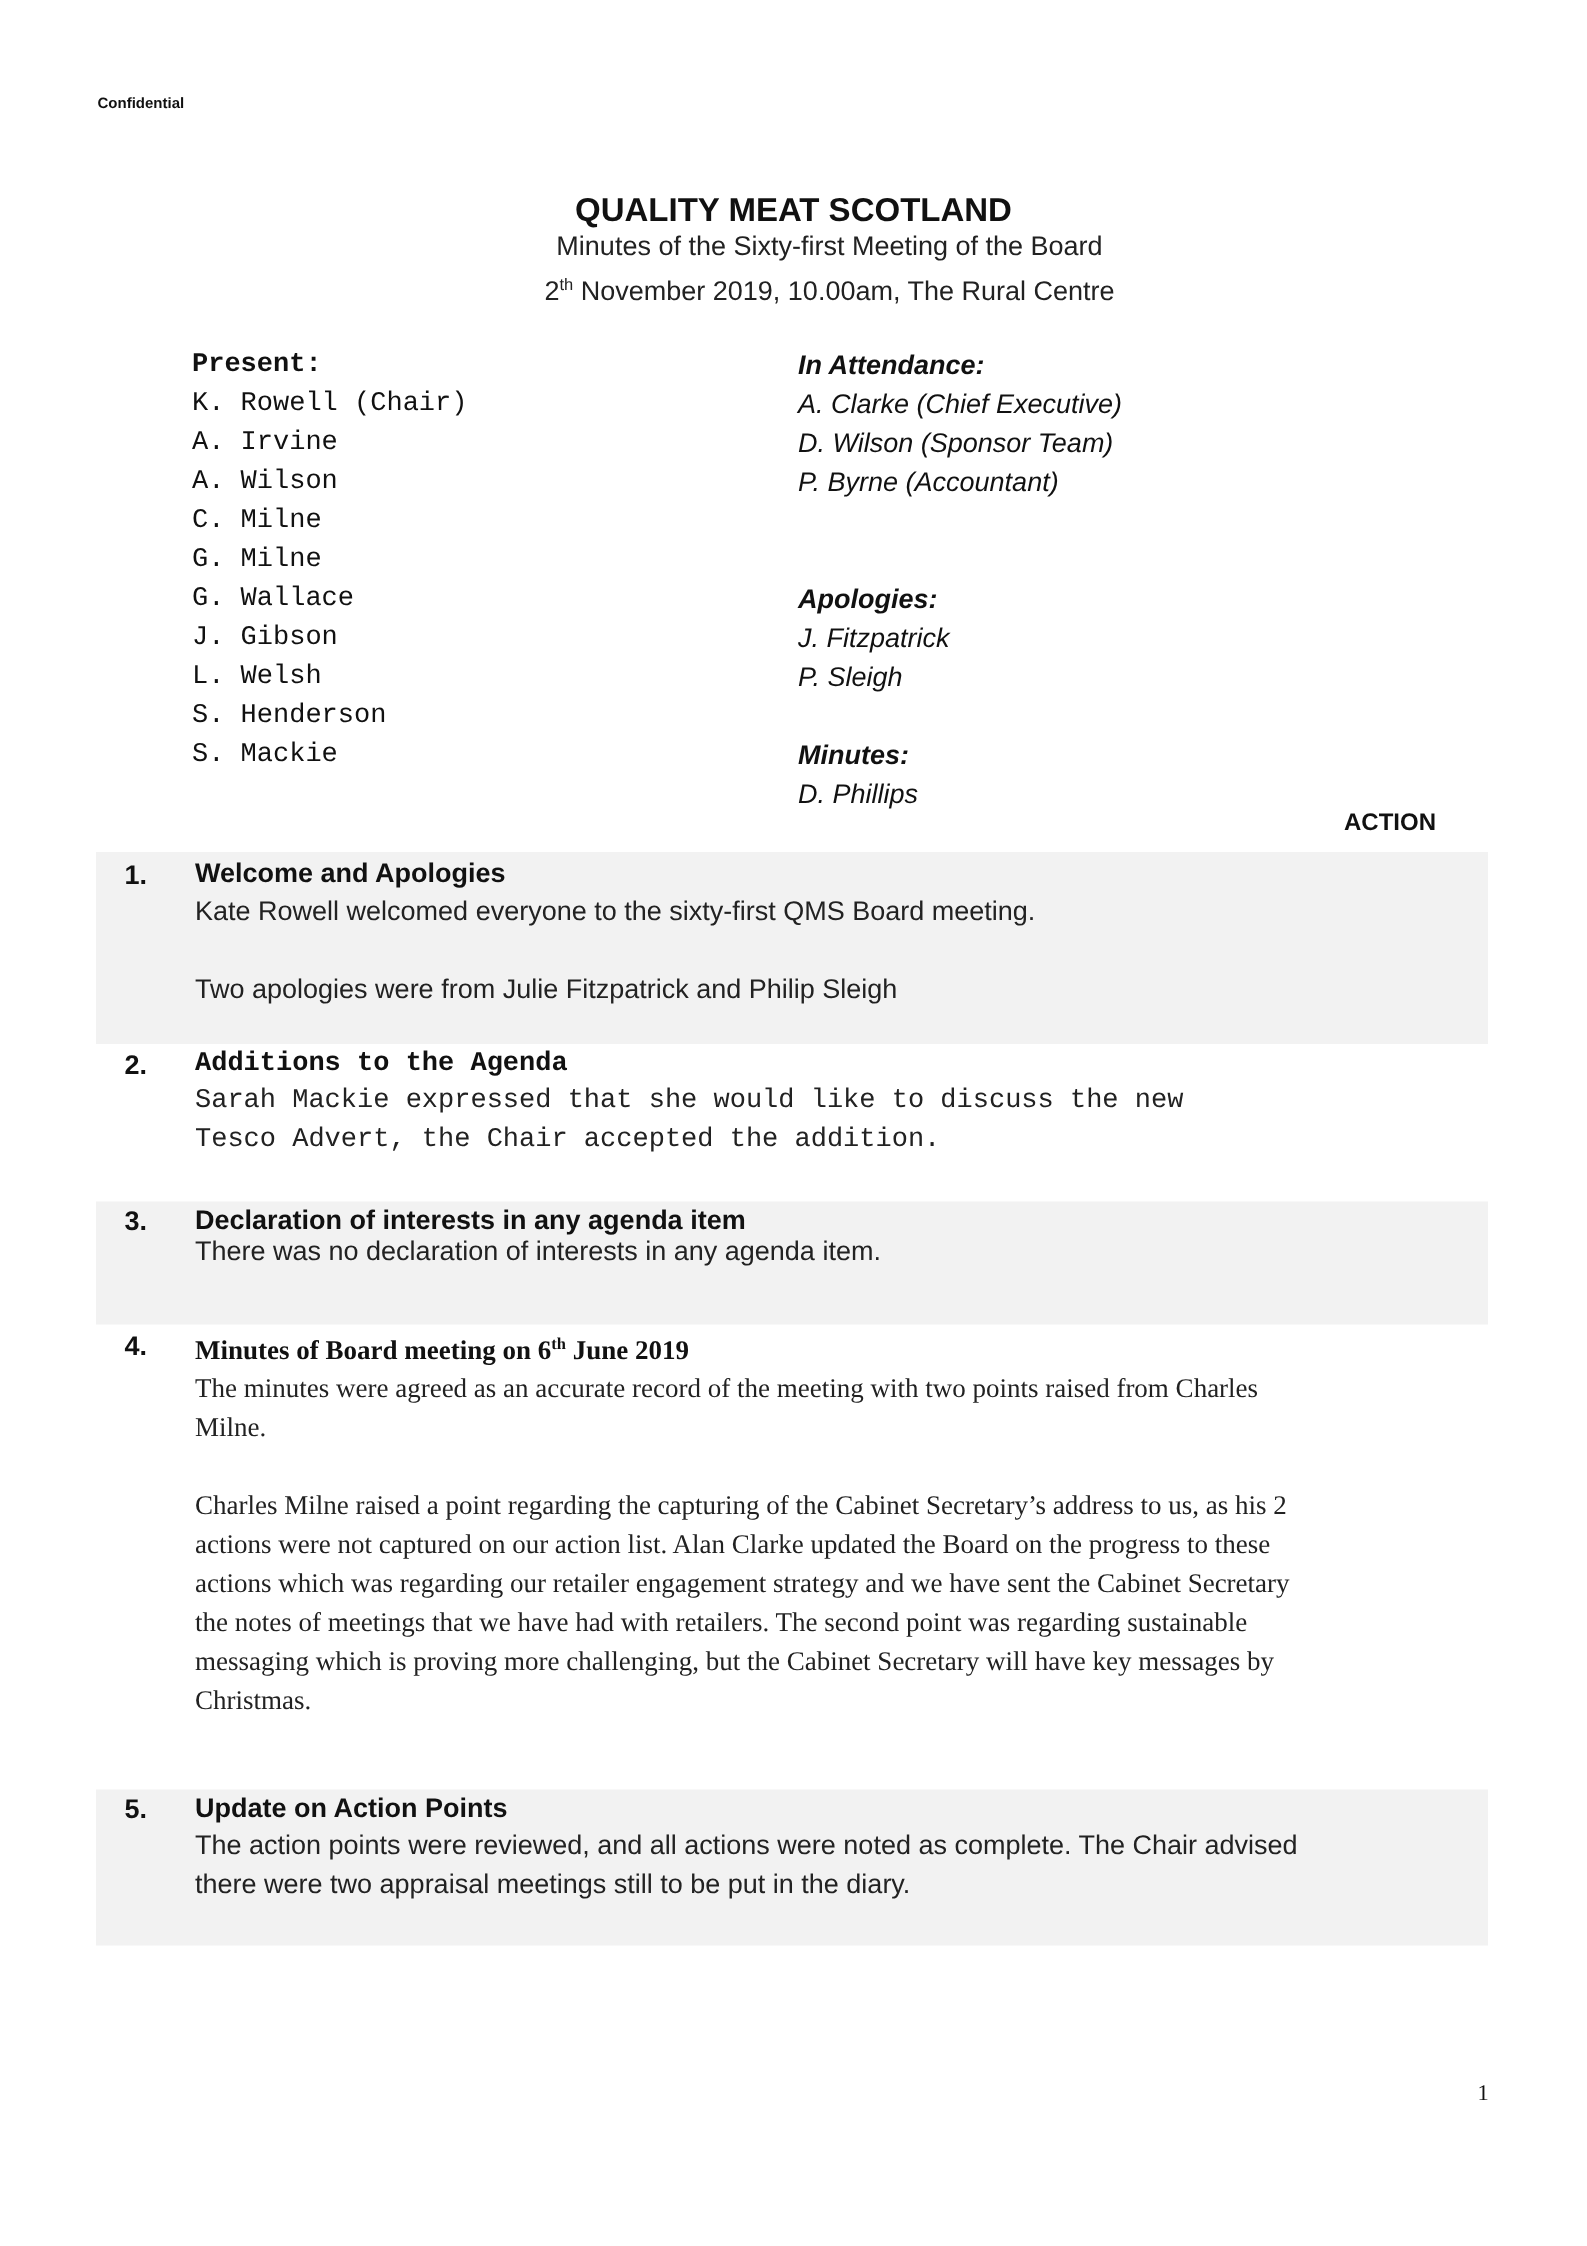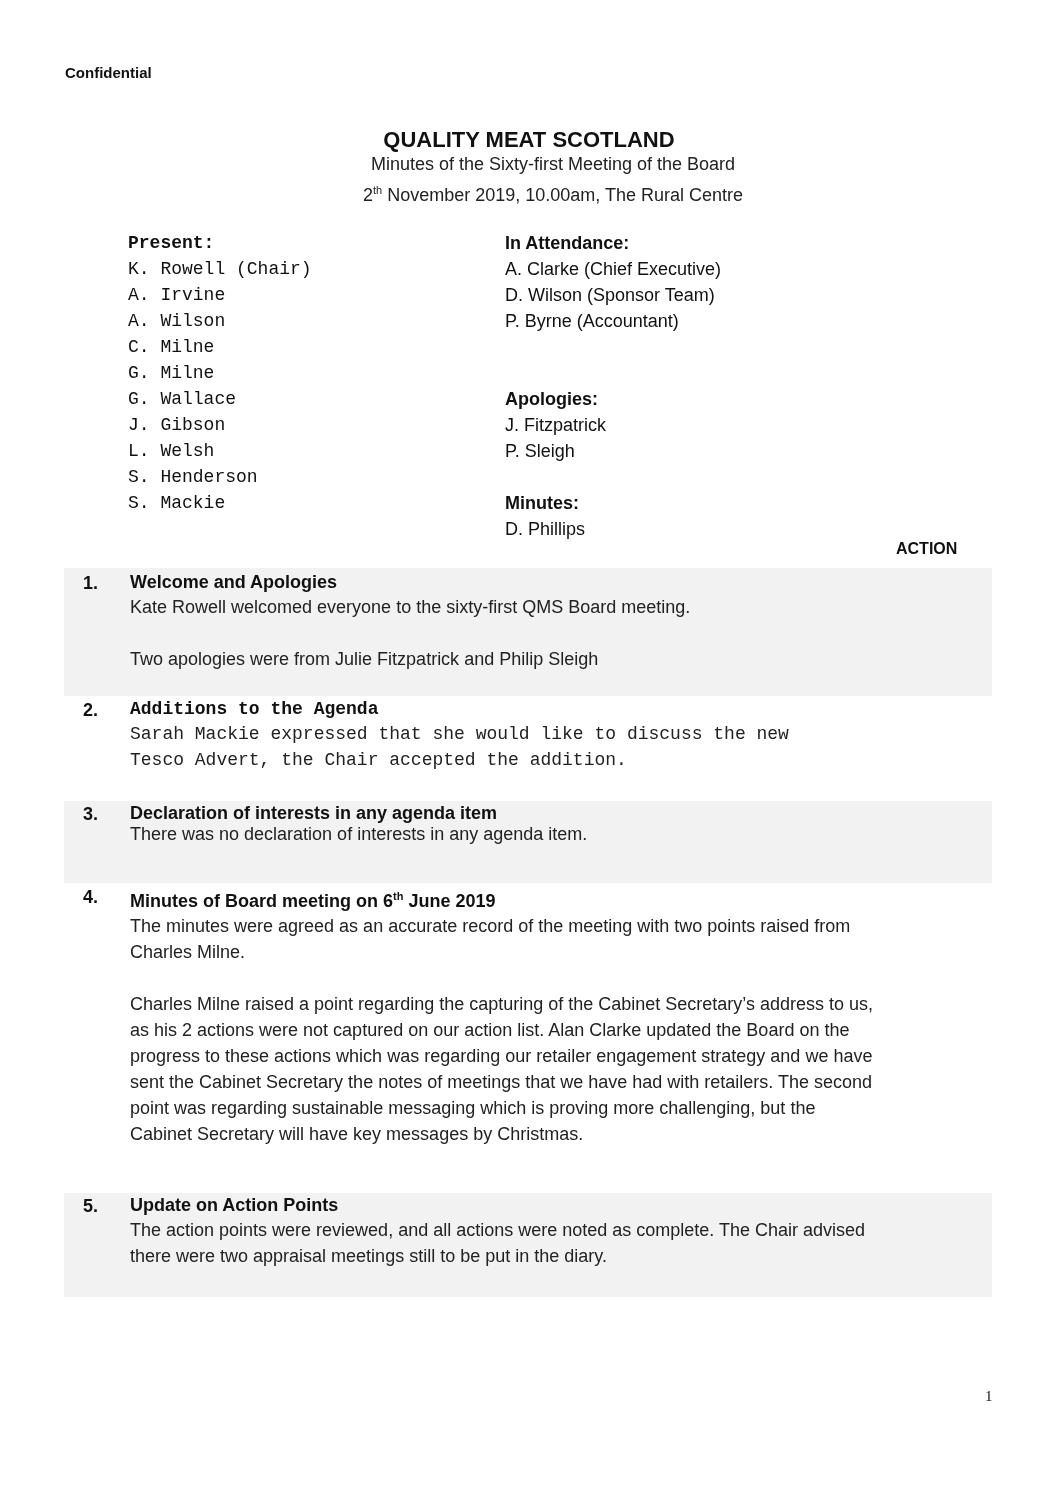--- a/index.html
+++ b/index.html
@@ -1,25 +1,25 @@
 <!DOCTYPE html>
 <html><head>
 <meta charset="utf-8">
 <style>
   html, body { margin: 0; padding: 0; background: #ffffff; }
   body { width: 1058px; height: 1497px; position: relative; overflow: hidden;
          font-family: "Liberation Sans", sans-serif; color: #111; }
-  .conf { position: absolute; left: 65px; top: 64px; font-size: 15px; font-weight: bold; }
+  .conf { position: absolute; left: 65px; top: 64px; font-size: 10px; font-weight: bold; }
   .header { position: absolute; left: 0; width: 1058px; top: 129px; text-align: center; }
   .header .org { font-size: 22px; font-weight: bold; line-height: 22px; }
   .header .sub { font-size: 18px; line-height: 26px; color: #222; padding-left: 48px; }
   .header sup { font-size: 11px; }
   .attend { position: absolute; top: 230px; font-size: 18px; line-height: 26px; }
   .col-left { left: 128px; font-family: Liberation Mono, monospace; }
-  .col-right { left: 505px; }
+  .col-right { left: 532px; font-style: italic; }
   .attend .h { font-weight: bold; }
   .attend .gap { height: 26px; }
   .action-head { position: absolute; left: 896px; top: 540px; font-size: 16px; font-weight: bold; }
   .item { position: absolute; left: 64px; width: 928px; }
   .item.shaded { background: #f2f2f2; }
   .item .num { position: absolute; left: 19px; top: 0; font-size: 18px; font-weight: bold; line-height: 26px; }
   .item .content { position: absolute; left: 66px; top: 0; width: 760px; }
   .item .title { font-size: 18px; font-weight: bold; line-height: 24px; }
   .item .title sup { font-size: 11px; }
   .item p { margin: 0; font-size: 18px; line-height: 26px; color: #222; }
@@ -88,21 +88,21 @@
 <div class="item shaded" style="top:801px;height:82px;">
   <div class="num" style="top:0px;">3.</div>
   <div class="content" style="top:0px;">
     <div class="title" style="line-height:24px;">Declaration of interests in any agenda item</div>
     <p style="margin-top:-4px;">There was no declaration of interests in any agenda item.</p>
   </div>
 </div>
 
 <div class="item" style="top:883px;height:310px;">
   <div class="num" style="top:1px;">4.</div>
-  <div class="content" style="top:1px;width:750px;">
+  <div class="content" style="top:1px;width:750px;font-family:Liberation Serif, serif;">
     <div class="title"><span>Minutes of Board meeting on 6</span><sup>th</sup><span> June 2019</span></div>
     <p>The minutes were agreed as an accurate record of the meeting with two points raised from Charles Milne.</p>
     <p class="gapbefore">Charles Milne raised a point regarding the capturing of the Cabinet Secretary’s address to us, as his 2 actions were not captured on our action list.  Alan Clarke updated the Board on the progress to these actions which was regarding our retailer engagement strategy and we have sent the Cabinet Secretary the notes of meetings that we have had with retailers. The second point was regarding sustainable messaging which is proving more challenging, but the Cabinet Secretary will have key messages by Christmas.</p>
   </div>
 </div>
 
 <div class="item shaded" style="top:1193px;height:104px;">
   <div class="num" style="top:0px;">5.</div>
   <div class="content" style="top:0px;width:740px;">
     <div class="title">Update on Action Points</div>

